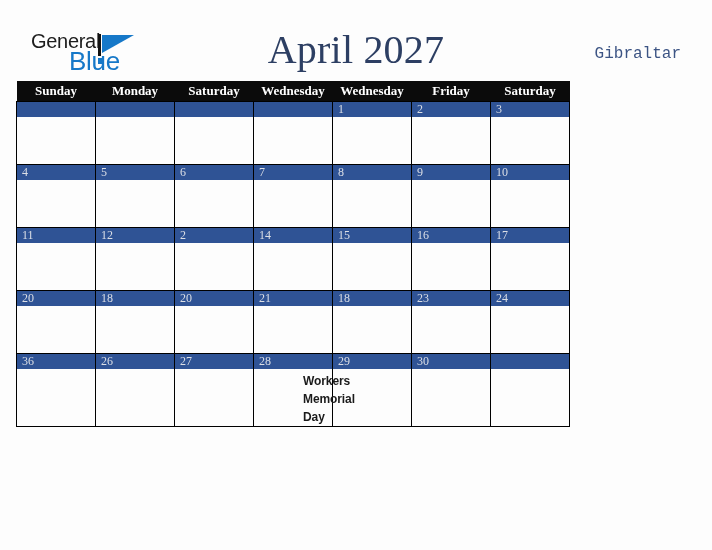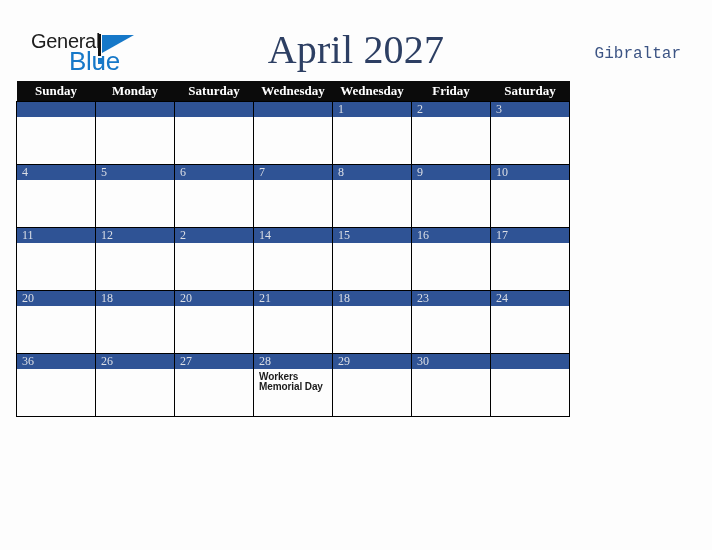--- a/index.html
+++ b/index.html
@@ -148,25 +148,26 @@
     font-family: "Liberation Serif", serif;
     font-size: 12px;
     padding: 0 0 0 5px;
     box-sizing: border-box;
   }
   .cellbody {
     padding: 3px 4px 0 5px;
   }
   .event {
     font-family: "Liberation Sans", sans-serif;
-    font-size: 10px;
+    font-size: 12px;
     font-weight: bold;
     color: #1b1b1b;
-    line-height: 10px;
+    line-height: 18px;
     letter-spacing: -0.1px;
+    margin-left: 44px;
   }
 </style>
 </head>
 <body>
 
 <div class="page-header">
 
   <div class="logo">
     <div class="logo-general">General</div>
     <div class="logo-mark">

